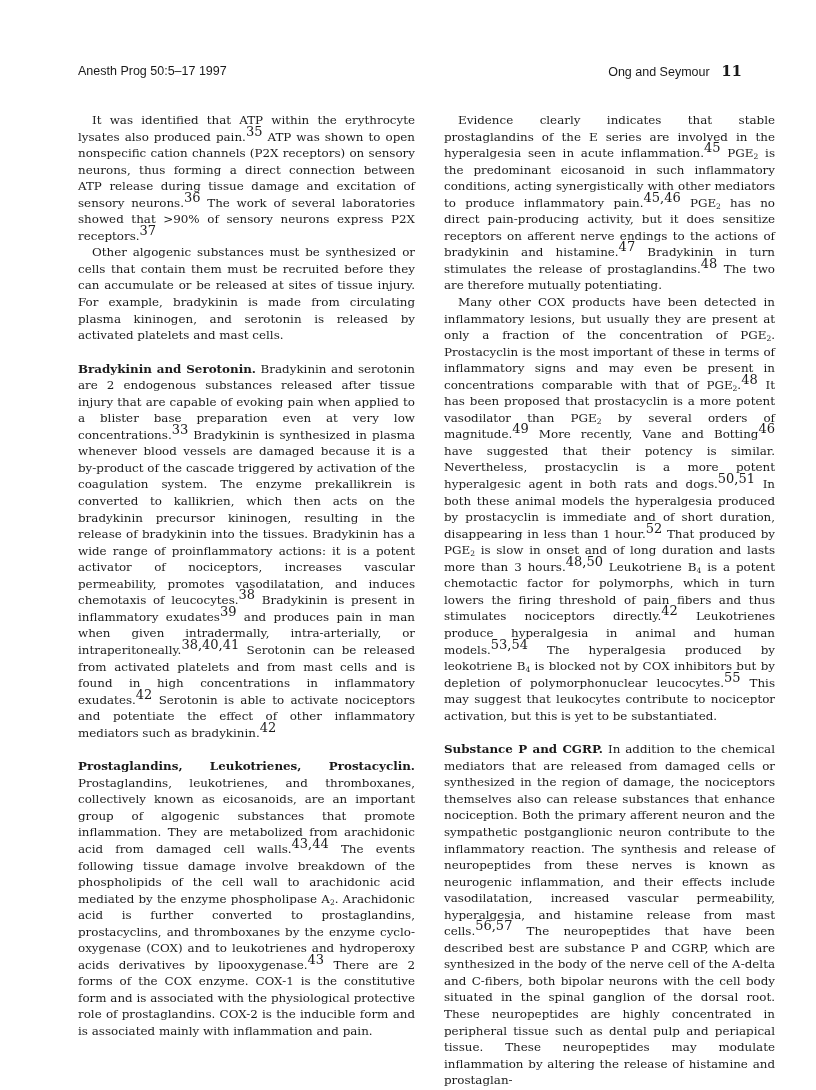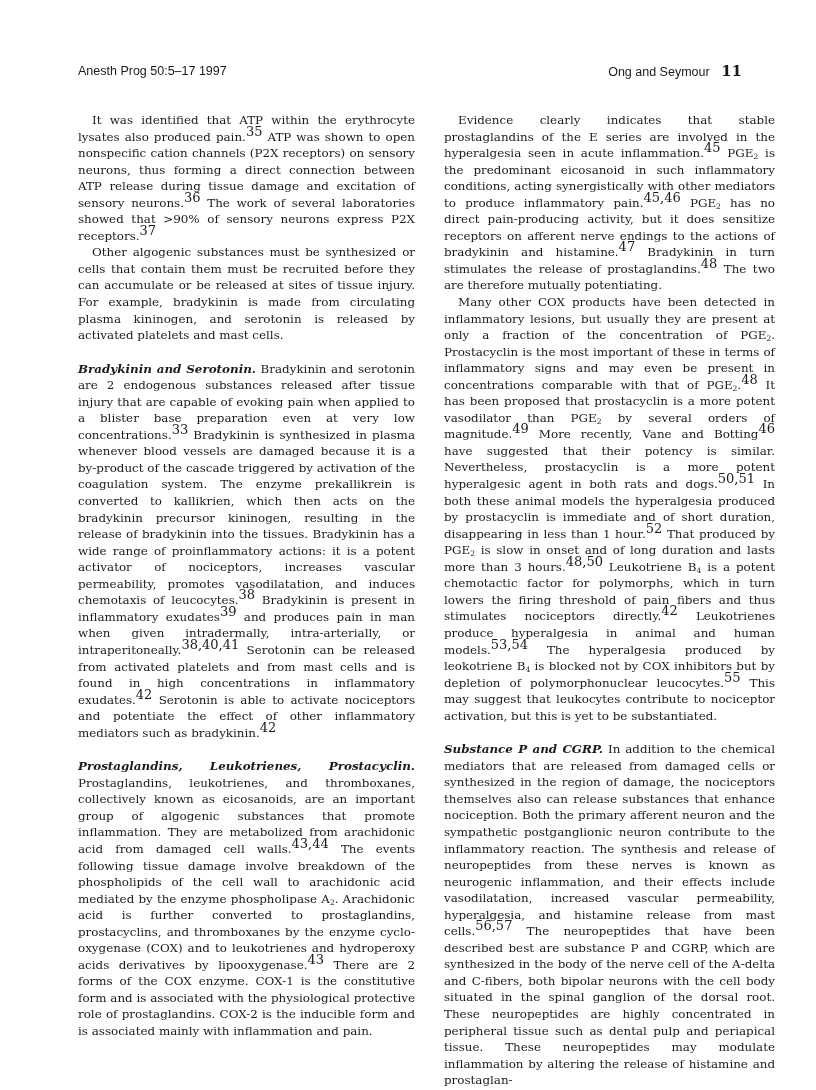--- a/index.html
+++ b/index.html
@@ -11,21 +11,21 @@
   .header .right { position: absolute; right: 16px; top: 0; }
   .header .authors { margin-right: 8px; }
   .header .pageno { font-family: "DejaVu Serif", serif; font-weight: bold; font-size: 15px; }
   .col { position: absolute; top: 112px; width: 337px; font-size: 11.9px; line-height: 16.55px;
          text-align: justify; hyphens: auto; }
   .col.left { left: 78px; }
   .col.right { left: 444px; width: 331px; }
   p { margin: 0; text-indent: 14px; }
   p.noindent { text-indent: 0; }
   .section { margin-top: 17px; }
-  .heading { font-weight: bold; font-style: italic; }
+  .heading { font-weight: bold; }
   sup { font-size: 13px; line-height: 0; vertical-align: 5px; margin-top: 20px; }
   sub { font-size: 7.5px; line-height: 0; vertical-align: -2px; }
 </style>
 </head>
 <body>
 
 <div class="header">
   <span class="left">Anesth Prog 50:5–17 1997</span>
   <span class="right">
     <span class="authors">Ong and Seymour</span>

